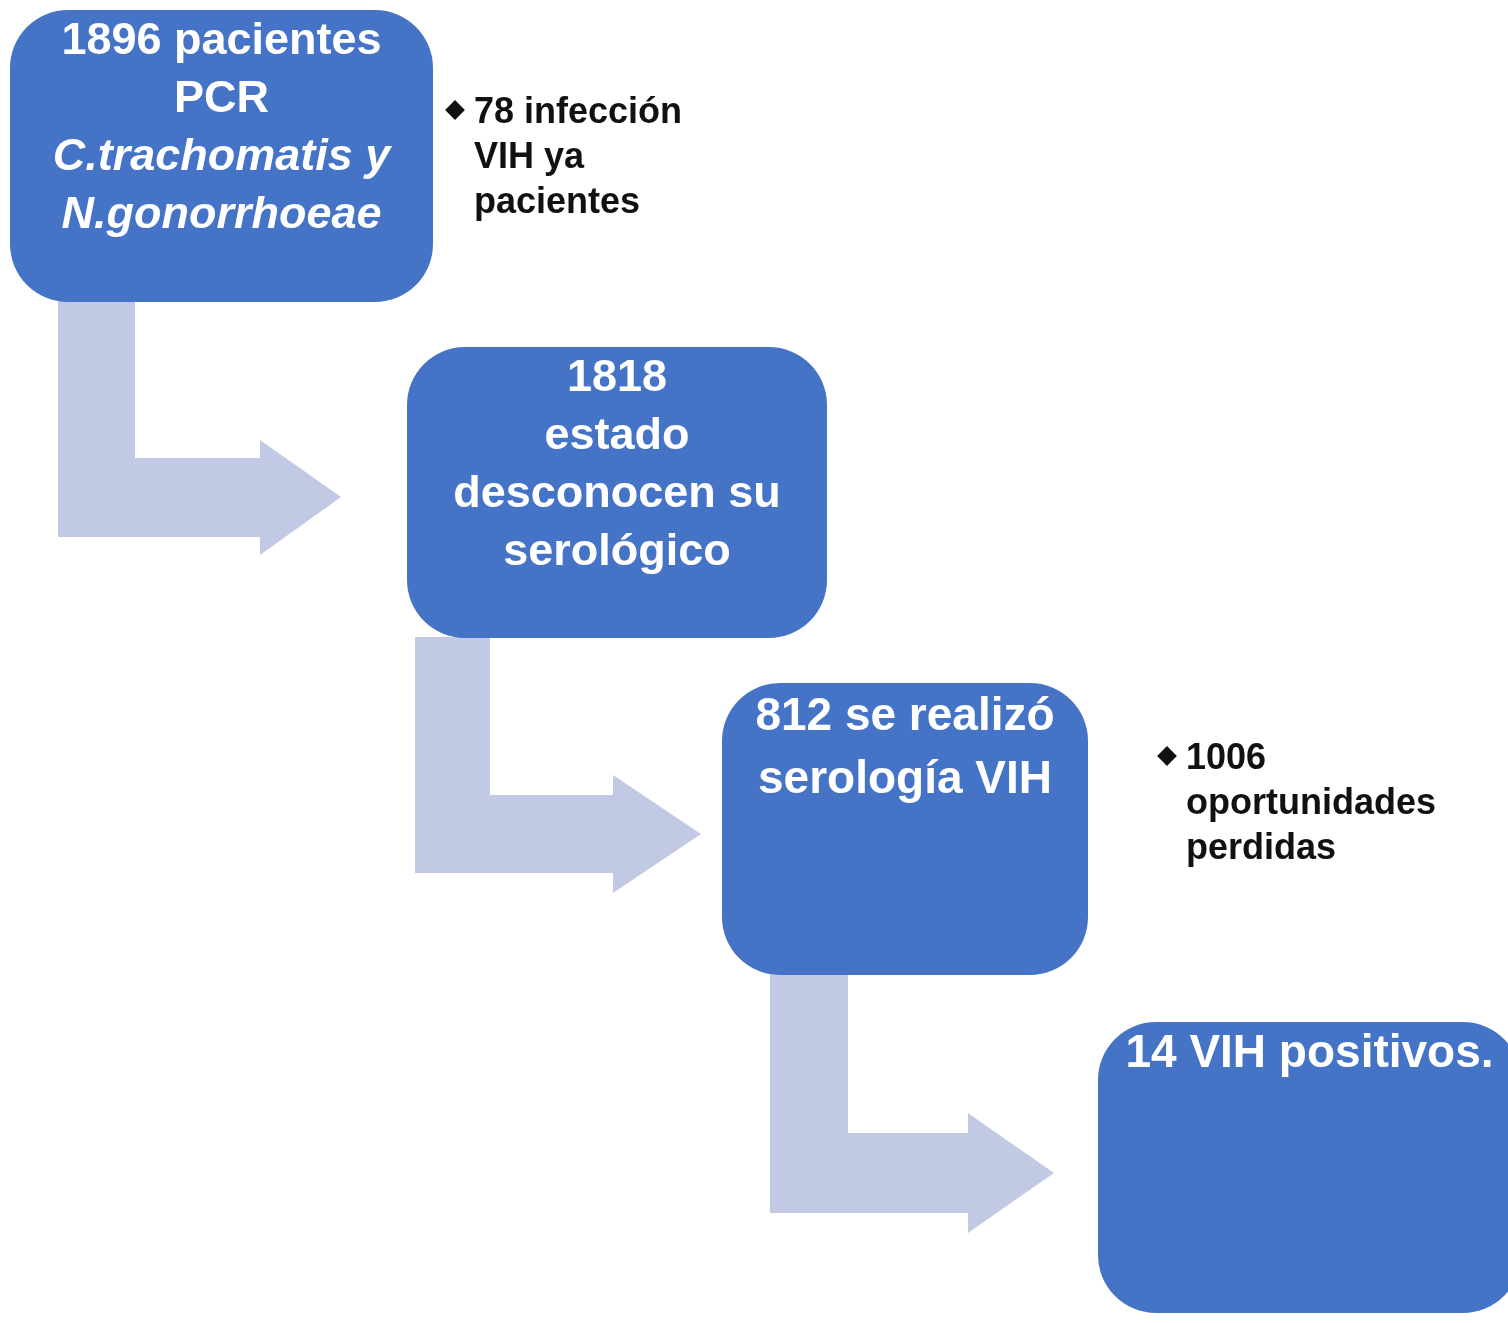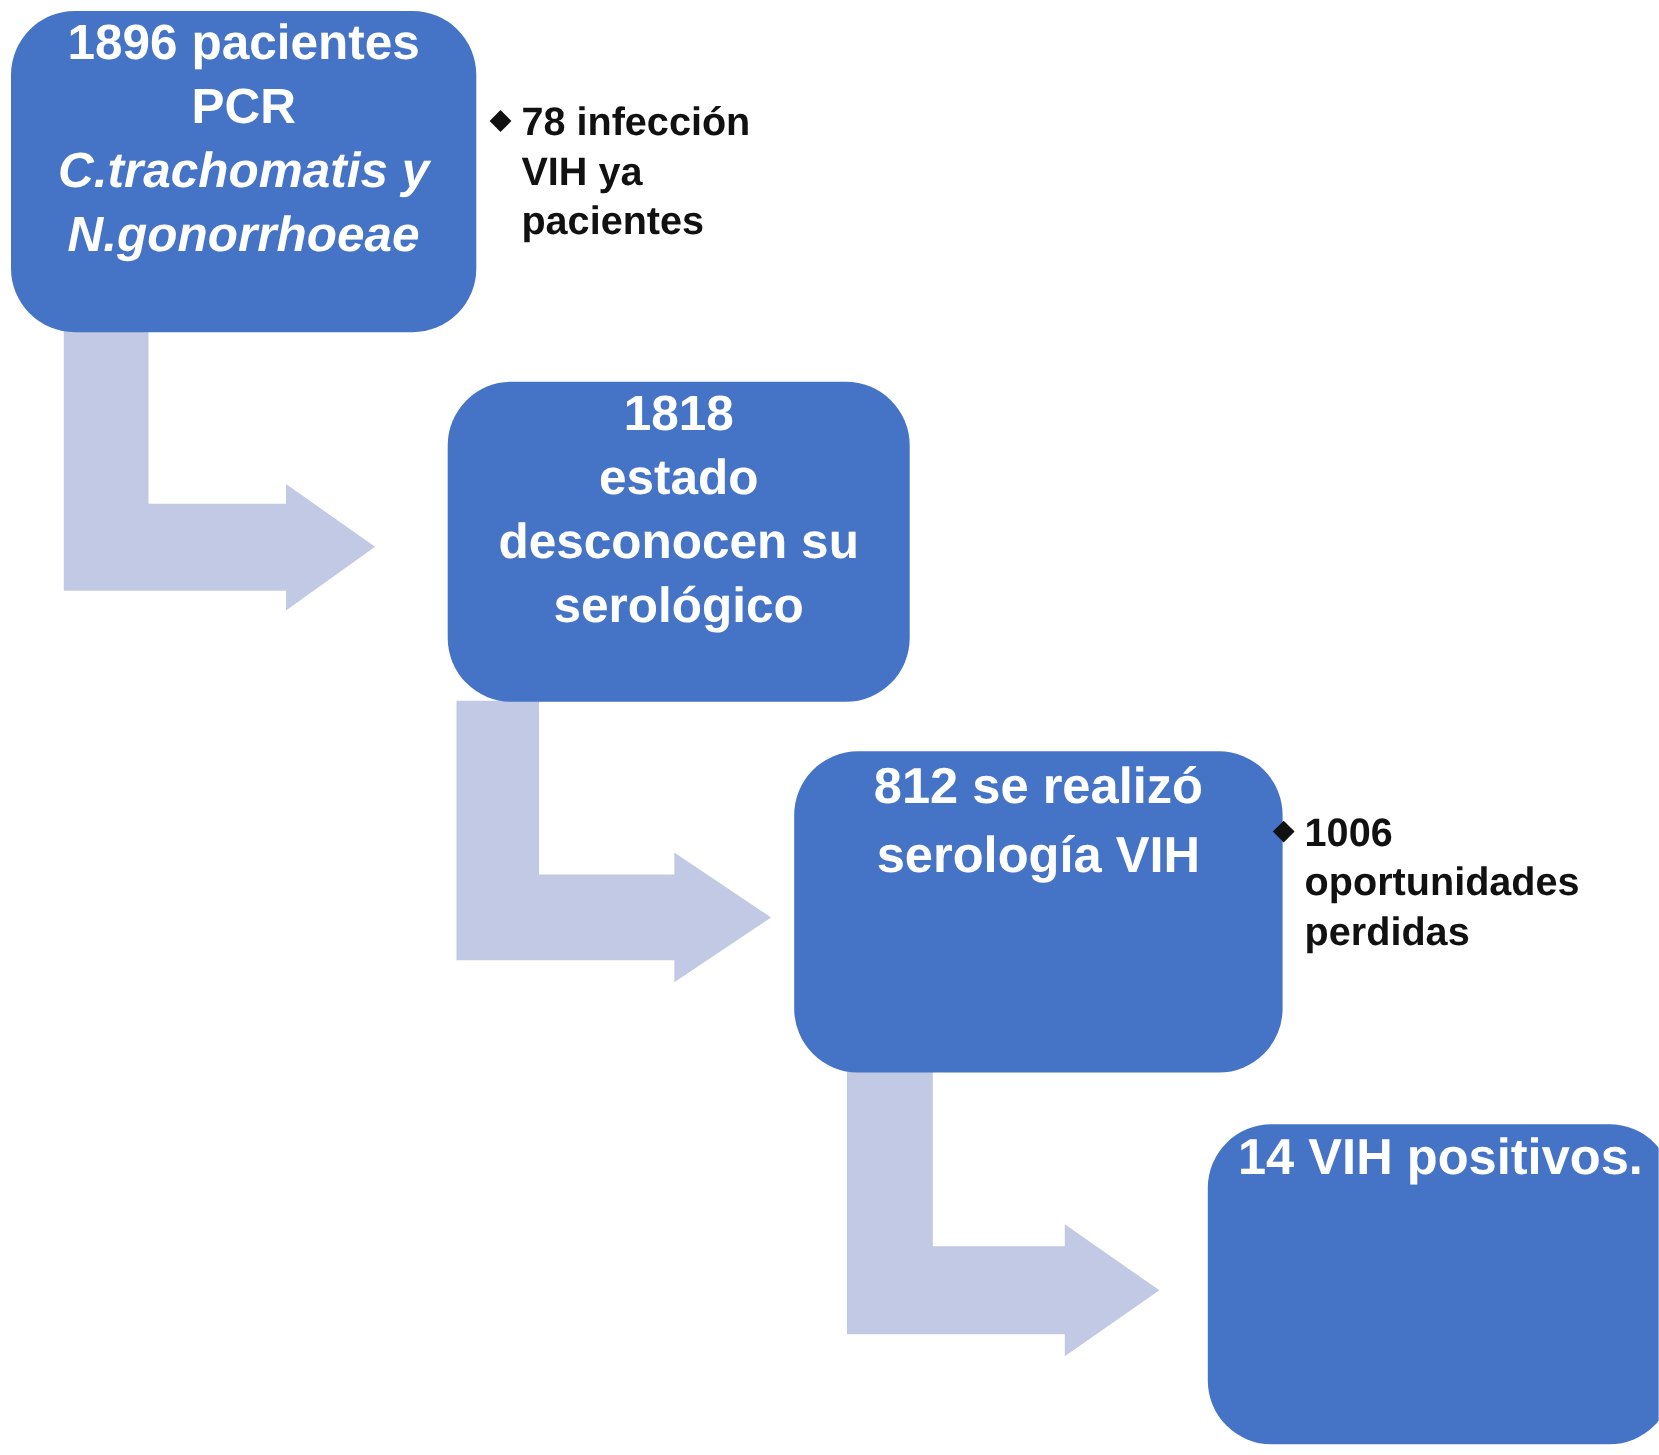--- a/index.html
+++ b/index.html
@@ -80,21 +80,21 @@
     </span>
   </div>
 
   <div class="flow-box" id="box-2" style="left:365px;top:347px;width:420px;height:291px;margin-left:42px;">
     <span class="line">1818</span>
     <span class="line">estado</span>
     <span class="line">desconocen su</span>
     <span class="line">serológico</span>
   </div>
 
-  <div class="flow-box" id="box-3" style="left:722px;top:683px;width:444px;height:292px;">
+  <div class="flow-box" id="box-3" style="left:722px;top:683px;width:366px;height:292px;">
     <span class="line">812 se realizó</span>
     <span class="line">serología VIH</span>
   </div>
 
   <div class="annotation" style="left:1160px;top:734px;">
     <span class="bullet"></span>
     <span class="ann-lines">
       <span class="line">1006</span>
       <span class="line">oportunidades</span>
       <span class="line">perdidas</span>

